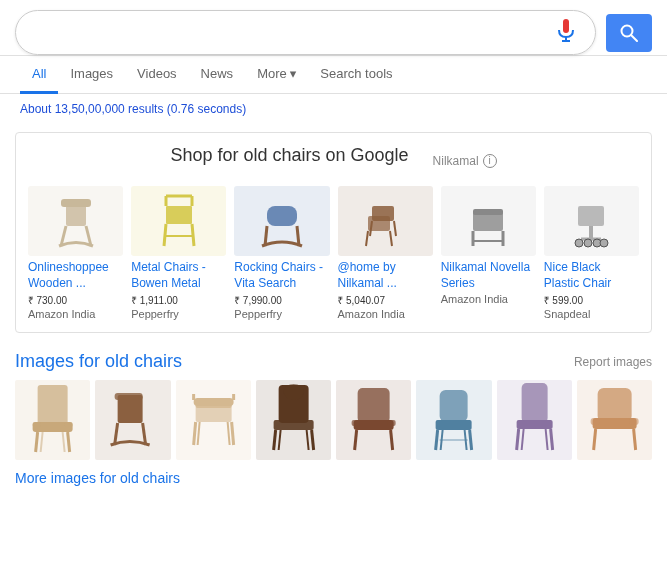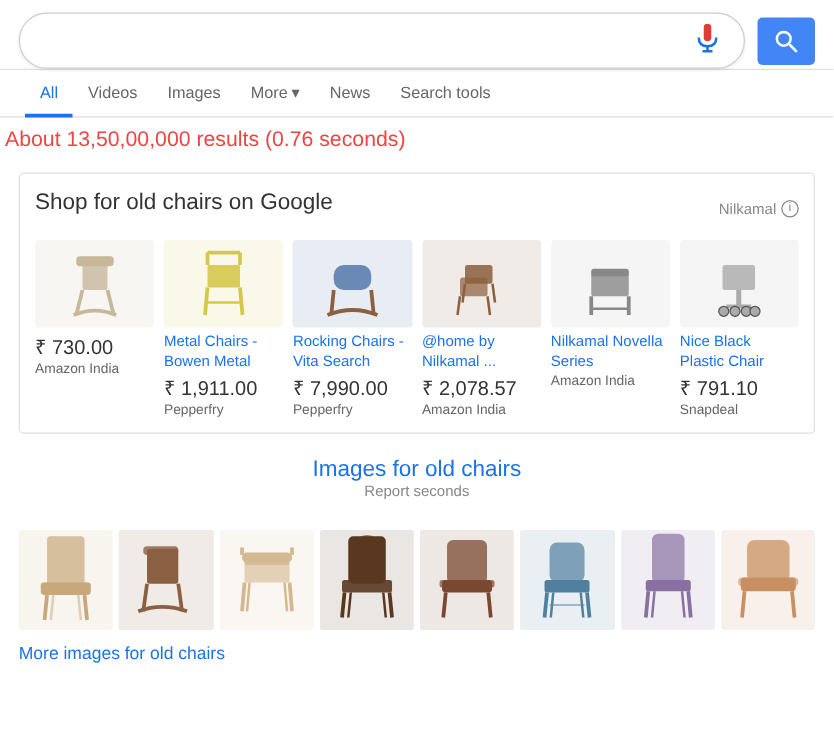--- a/index.html
+++ b/index.html
@@ -65,23 +65,23 @@
       margin-bottom: -1px;
     }
     .nav-tab.active {
       color: #1a73e8;
       border-bottom: 3px solid #1a73e8;
       font-weight: 500;
     }
 
     
     .results-info {
-      padding: 8px 4px;
-      font-size: 17px;
-      color: #ef4444;
+      padding: 8px 20px;
+      font-size: 12px;
+      color: #1d4ed8;
     }
 
     
     .shop-section {
       margin: 8px 15px;
       border: 1px solid #e0e0e0;
       border-radius: 4px;
       padding: 12px;
     }
     .shop-title {
@@ -119,39 +119,38 @@
       overflow: hidden;
       margin-bottom: 4px;
     }
     .shop-item-name {
       font-size: 12px;
       color: #1a73e8;
       line-height: 1.3;
       margin-bottom: 2px;
     }
     .shop-item-price {
-      font-size: 16px;
+      font-size: 10px;
       color: #333;
       margin-bottom: 1px;
     }
     .shop-item-store {
       font-size: 11px;
       color: #666;
     }
 
     
     .images-section {
       padding: 10px 15px 5px 15px;
     }
     .images-header {
       display: flex;
       justify-content: space-between;
       align-items: center;
-      margin-bottom: 24px;
-      flex-direction: column;
+      margin-bottom: 8px;
     }
     .images-title {
       font-size: 18px;
       color: #1a73e8;
       font-weight: normal;
     }
     .report-images {
       font-size: 12px;
       color: #888;
       cursor: pointer;
@@ -200,60 +199,61 @@
       <line x1="11" y1="11" x2="17" y2="17" stroke="white" stroke-width="2" stroke-linecap="round"></line>
     </svg>
   </button>
 </div>
 
 <div class="nav-tabs">
   <div class="nav-tab active">
     <span>All</span>
   </div>
   <div class="nav-tab">
+    <span>Images</span>
+  </div>
+  <div class="nav-tab">
     <span>Videos</span>
   </div>
   <div class="nav-tab">
-    <span>Images</span>
+    <span>News</span>
   </div>
   <div class="nav-tab">
     <span>More</span>
     <span>▾</span>
   </div>
   <div class="nav-tab">
-    <span>News</span>
-  </div>
-  <div class="nav-tab">
     <span>Search tools</span>
   </div>
 </div>
 
 <div class="results-info">
   <span>About 13,50,00,000 results (0.76 seconds)</span>
 </div>
 
 <div class="shop-section">
-  <div style="display:flex; justify-content:space-between; align-items:center; margin-bottom:10px;gap:24px;">
+  <div style="display:flex; justify-content:center; align-items:center; margin-bottom:10px;gap:24px;">
     <span class="shop-title">Shop for old chairs on Google</span>
     <span class="sponsored-label">
       <span>Nilkamal</span>
       <span style="width:14px;height:14px;border-radius:50%;border:1px solid #888;display:inline-flex;align-items:center;justify-content:center;font-size:10px;color:#888;">i</span>
     </span>
   </div>
   <div class="shop-items" id="shop-items-container">
   <div class="shop-item">
     <div class="shop-item-img" style="background:#c8b89a20;">
       <svg width="50" height="60" viewBox="0 0 50 60">
         <rect x="15" y="10" width="20" height="25" rx="2" fill="#c8b89a" opacity="0.8"></rect>
      <line x1="15" y1="35" x2="10" y2="55" stroke="#c8b89a" stroke-width="3"></line>
      <line x1="35" y1="35" x2="40" y2="55" stroke="#c8b89a" stroke-width="3"></line>
      <path d="M8 55 Q25 48 42 55" stroke="#c8b89a" stroke-width="3" fill="none"></path>
      <rect x="10" y="8" width="30" height="8" rx="3" fill="#c8b89a"></rect>
       </svg>
     </div>
+    <div class="shop-item-name">Onlineshoppee Wooden ...</div>
     <div class="shop-item-price">₹ 730.00</div>
     <div class="shop-item-store">Amazon India</div>
   </div>
       <div class="shop-item">
     <div class="shop-item-img" style="background:#d4c84a20;">
       <svg width="50" height="60" viewBox="0 0 50 60">
         <rect x="12" y="15" width="26" height="18" rx="1" fill="#d4c84a" opacity="0.9"></rect>
      <line x1="12" y1="33" x2="10" y2="55" stroke="#d4c84a" stroke-width="3"></line>
      <line x1="38" y1="33" x2="40" y2="55" stroke="#d4c84a" stroke-width="3"></line>
      <line x1="12" y1="45" x2="38" y2="45" stroke="#d4c84a" stroke-width="2"></line>
@@ -284,21 +284,21 @@
       <svg width="50" height="60" viewBox="0 0 50 60">
         <rect x="8" y="25" width="22" height="15" rx="2" fill="#8b5e3c" opacity="0.7"></rect>
      <line x1="8" y1="40" x2="6" y2="55" stroke="#8b5e3c" stroke-width="2"></line>
      <line x1="30" y1="40" x2="32" y2="55" stroke="#8b5e3c" stroke-width="2"></line>
      <rect x="12" y="15" width="22" height="15" rx="2" fill="#8b5e3c" opacity="0.85"></rect>
      <line x1="12" y1="30" x2="10" y2="45" stroke="#8b5e3c" stroke-width="2"></line>
      <line x1="34" y1="30" x2="36" y2="45" stroke="#8b5e3c" stroke-width="2"></line>
       </svg>
     </div>
     <div class="shop-item-name">@home by Nilkamal ...</div>
-    <div class="shop-item-price">₹ 2,078.57</div>
+    <div class="shop-item-price">₹ 5,040.07</div>
     <div class="shop-item-store">Amazon India</div>
   </div>
       <div class="shop-item">
     <div class="shop-item-img" style="background:#88820;">
       <svg width="50" height="60" viewBox="0 0 50 60">
         <rect x="10" y="20" width="30" height="20" rx="2" fill="#888" opacity="0.8"></rect>
      <line x1="10" y1="40" x2="10" y2="55" stroke="#888" stroke-width="3"></line>
      <line x1="40" y1="40" x2="40" y2="55" stroke="#888" stroke-width="3"></line>
      <rect x="10" y="18" width="30" height="6" rx="2" fill="#888"></rect>
      <line x1="10" y1="50" x2="40" y2="50" stroke="#888" stroke-width="2"></line>
@@ -313,30 +313,30 @@
         <rect x="12" y="15" width="26" height="20" rx="2" fill="#aaa" opacity="0.8"></rect>
      <line x1="25" y1="35" x2="25" y2="48" stroke="#aaa" stroke-width="4"></line>
      <line x1="15" y1="48" x2="35" y2="48" stroke="#aaa" stroke-width="3"></line>
      <circle cx="13" cy="52" r="4" fill="#aaa" stroke="#555" stroke-width="1"></circle>
      <circle cx="22" cy="52" r="4" fill="#aaa" stroke="#555" stroke-width="1"></circle>
      <circle cx="31" cy="52" r="4" fill="#aaa" stroke="#555" stroke-width="1"></circle>
      <circle cx="38" cy="52" r="4" fill="#aaa" stroke="#555" stroke-width="1"></circle>
       </svg>
     </div>
     <div class="shop-item-name">Nice Black Plastic Chair</div>
-    <div class="shop-item-price">₹ 791.10</div>
+    <div class="shop-item-price">₹ 599.00</div>
     <div class="shop-item-store">Snapdeal</div>
   </div>
     </div>
 </div>
 
 <div class="images-section">
   <div class="images-header">
     <span class="images-title">Images for old chairs</span>
-    <span class="report-images">Report seconds</span>
+    <span class="report-images">Report images</span>
   </div>
   <div class="images-grid" id="images-grid-container">
   <div class="img-thumb" style="background: rgba(200, 168, 122, 0.125);">
         <svg viewBox="0 0 60 80" xmlns="http://www.w3.org/2000/svg" width="100%" height="100%">
     <rect x="15" y="5" width="30" height="40" rx="3" fill="#c8a87a" opacity="0.7"></rect>
     <rect x="10" y="42" width="40" height="10" rx="3" fill="#c8a87a"></rect>
     <rect x="10" y="42" width="8" height="5" rx="2" fill="#c8a87a" opacity="0.6"></rect>
     <rect x="42" y="42" width="8" height="5" rx="2" fill="#c8a87a" opacity="0.6"></rect>
     <line x1="15" y1="52" x2="13" y2="72" stroke="#c8a87a" stroke-width="3"></line>
     <line x1="45" y1="52" x2="47" y2="72" stroke="#c8a87a" stroke-width="3"></line>

